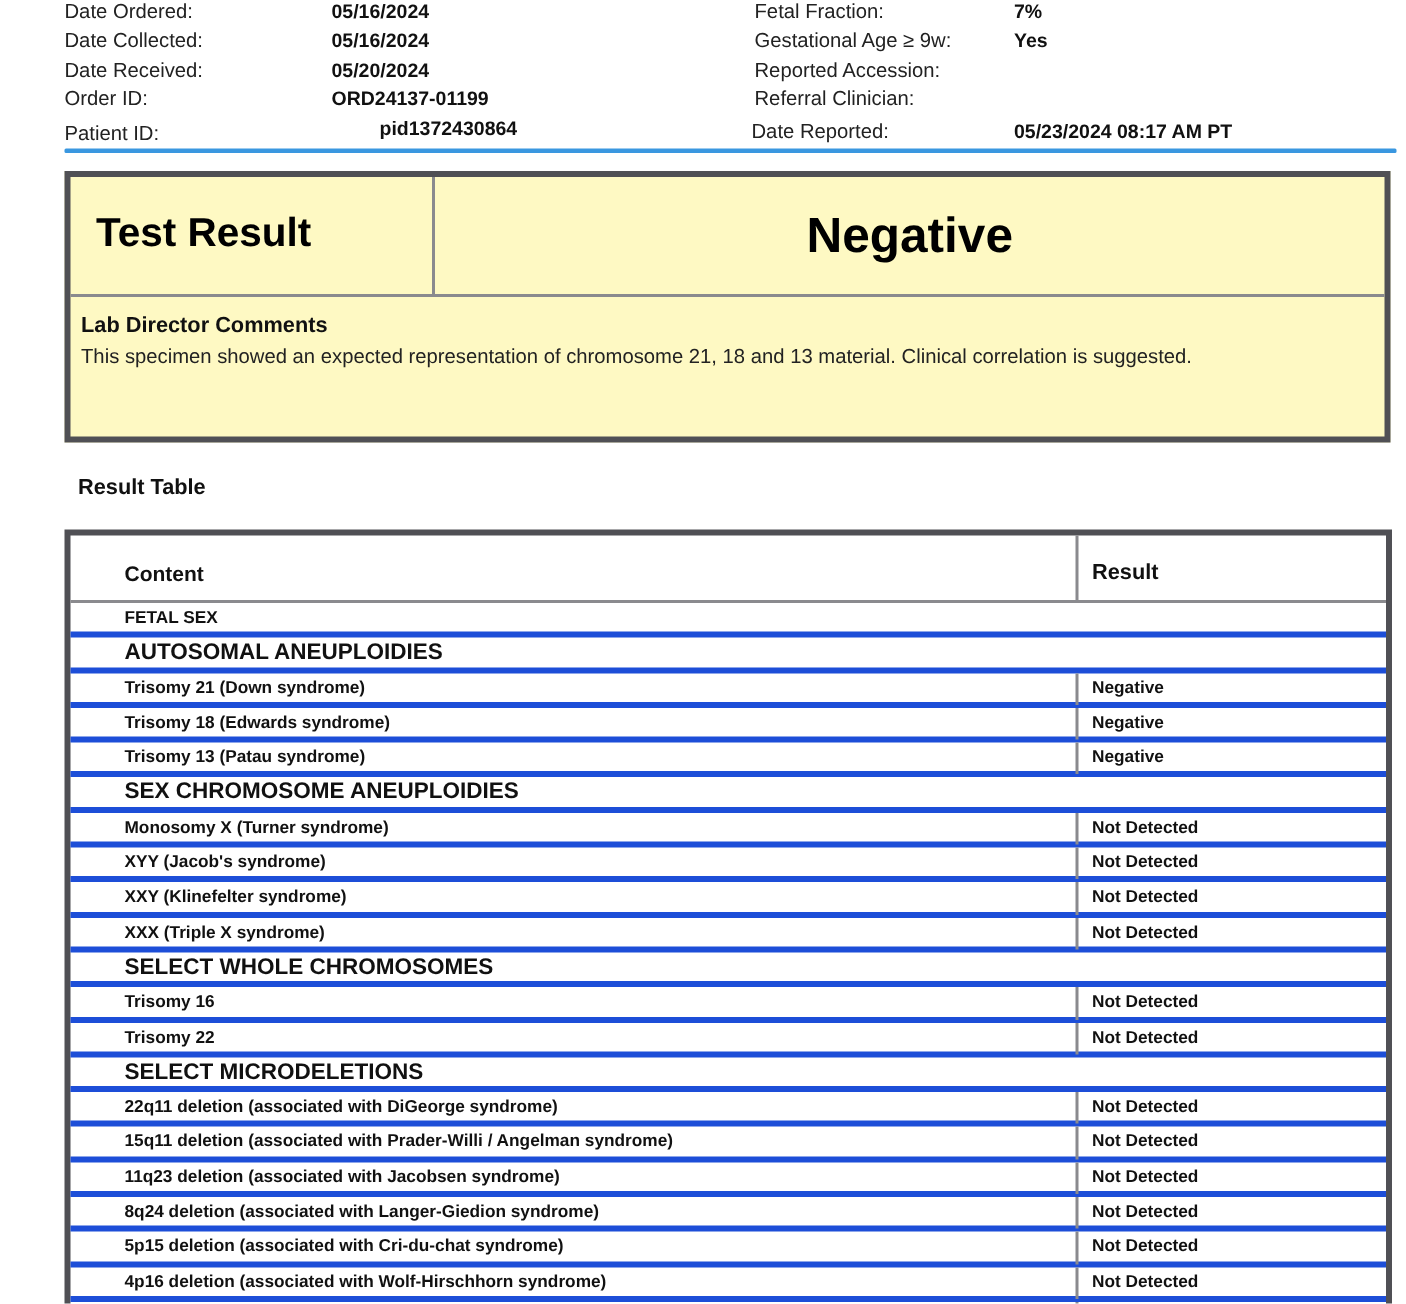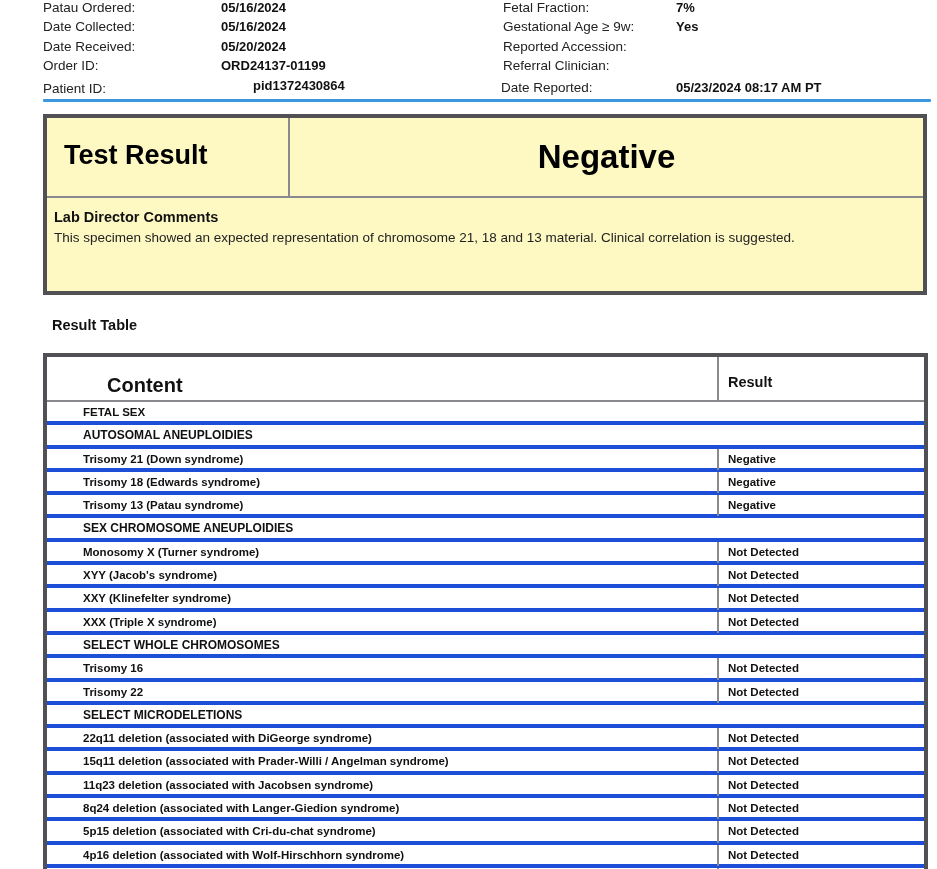--- a/index.html
+++ b/index.html
@@ -49,47 +49,47 @@
 
   
   .rtable {
     position: absolute; left: 43px; top: 353px; width: 877px;
     border: 4px solid #505055; border-right-width: 4px; background: #fff;
   }
   .rtable .hdr {
     position: relative; height: 43px; border-bottom: 2px solid #8a8a8e;
   }
   .rtable .hdr .c1 {
-    position: absolute; left: 36px; top: 17px; font-size: 20px; font-weight: bold; color: #111; margin-left: 24px;
+    position: absolute; left: 36px; top: 17px; font-size: 14px; font-weight: bold; color: #111;
   }
   .rtable .hdr .c2 {
     position: absolute; left: 670px; top: 0; height: 43px; border-left: 2px solid #8a8a8e;
     padding-left: 9px; line-height: 50px; font-size: 14.5px; font-weight: bold; color: #111; right: 0;
   }
   .rtable .row {
     position: relative; height: 19.3px; border-bottom: 4px solid #1d4ed8;
     font-size: 11.5px; font-weight: bold; color: #111;
   }
   .rtable .row:last-child { border-bottom: none; }
   .rtable .row .c1 {
     position: absolute; left: 36px; top: 0; line-height: 20px; white-space: nowrap;
   }
   .rtable .row .c2 {
     position: absolute; left: 670px; top: 0; bottom: -2px; right: 0;
     border-left: 2px solid #8a8a8e; padding-left: 9px; line-height: 20px; white-space: nowrap;
   }
-  .rtable .row.section .c1 { font-size: 12px; }
+  .rtable .row.section .c1 { font-size: 15px; }
   .rtable .row.fetal .c2 { padding-left: 11px; }
 </style>
 </head>
 <body>
 
 <div>
   <div class="meta-row" style="top:0px;left:0;width:937px;height:16px;">
-    <span class="meta-label" style="left:43px;">Patau Ordered:</span>
+    <span class="meta-label" style="left:43px;">Date Ordered:</span>
     <span class="meta-value" style="left:221px;">05/16/2024</span>
     <span class="meta-label" style="left:503px;">Fetal Fraction:</span>
     <span class="meta-value" style="left:676px;">7%</span>
   </div>
   <div class="meta-row" style="top:19px;left:0;width:937px;height:16px;">
     <span class="meta-label" style="left:43px;">Date Collected:</span>
     <span class="meta-value" style="left:221px;">05/16/2024</span>
     <span class="meta-label" style="left:503px;">Gestational Age ≥ 9w:</span>
     <span class="meta-value" style="left:676px;">Yes</span>
   </div>

